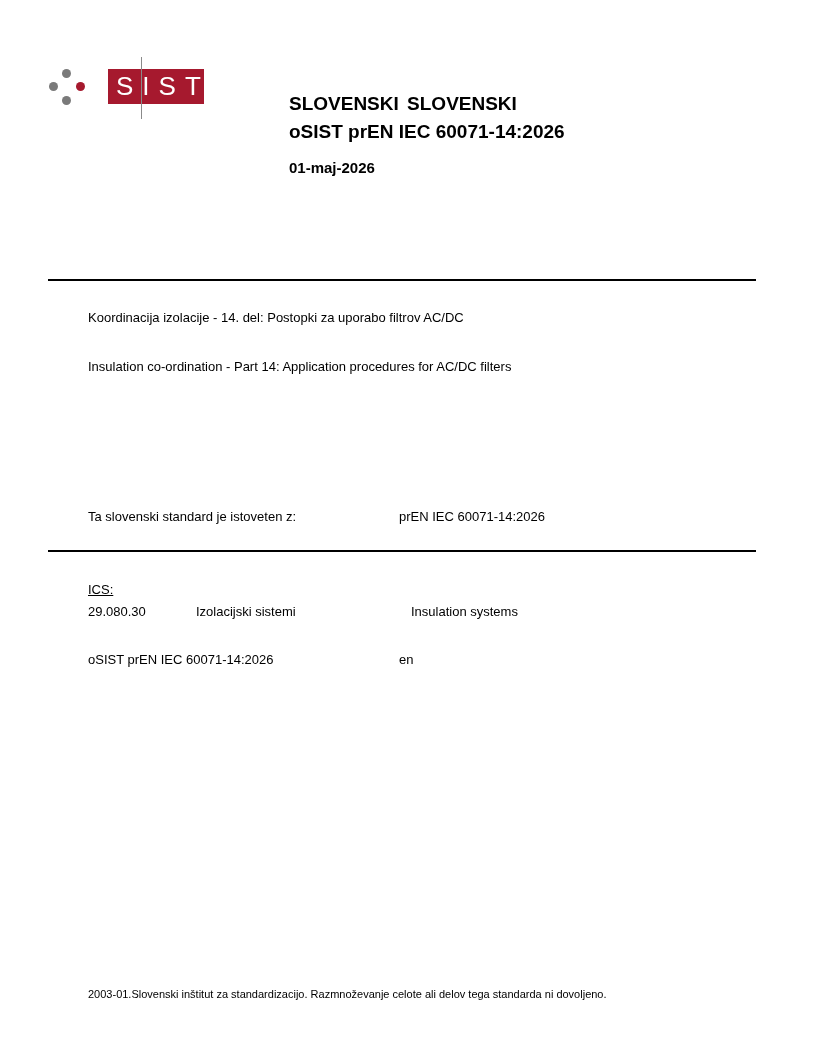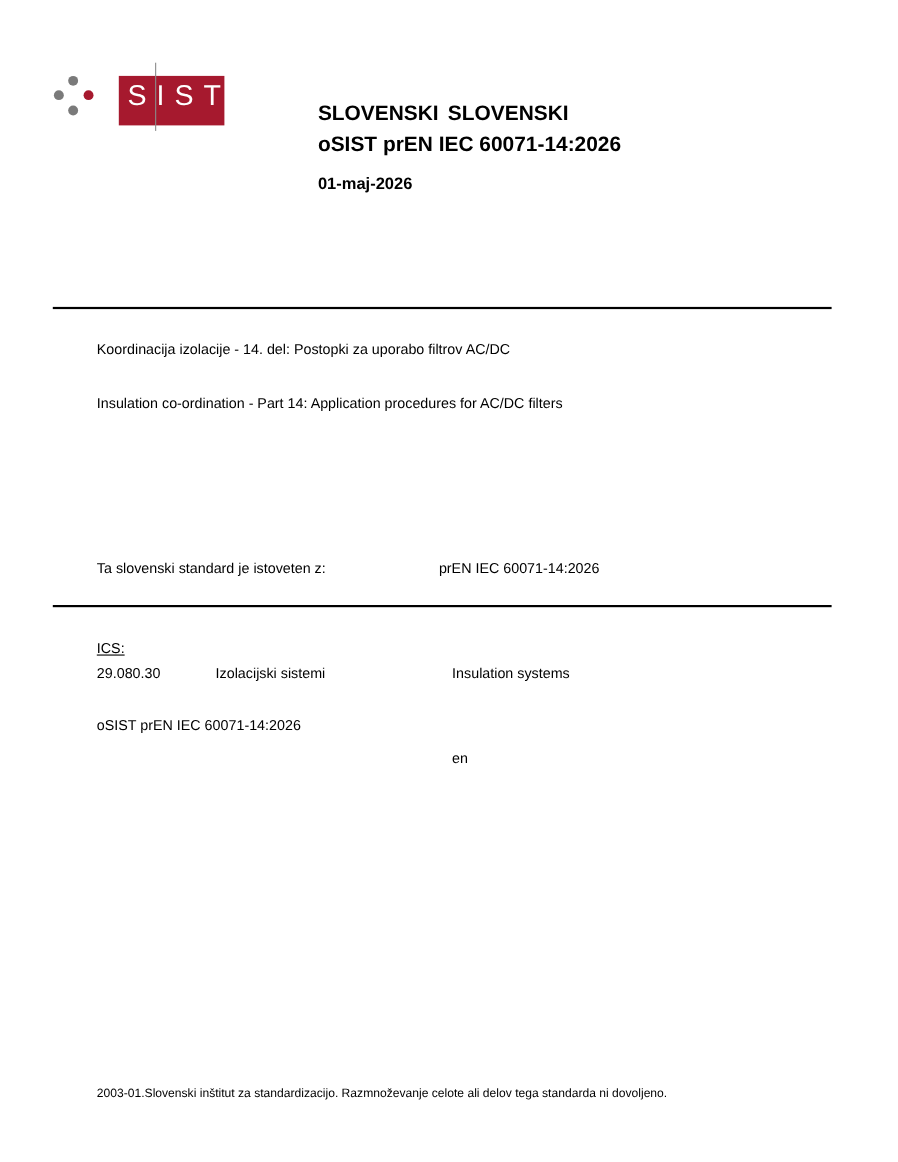--- a/index.html
+++ b/index.html
@@ -1,20 +1,20 @@
 <!DOCTYPE html>
 <html><head>
   <meta charset="utf-8">
   <style>
     html, body { margin: 0; padding: 0; background: #ffffff; }
     body { width: 816px; height: 1056px; position: relative; overflow: hidden;
            font-family: "Liberation Sans", sans-serif; color: #000; }
     .abs { position: absolute; }
     .dot { position: absolute; border-radius: 50%; width: 9px; height: 9px; }
-    .logo-box { position: absolute; left: 108px; top: 69px; width: 96px; height: 45px;
+    .logo-box { position: absolute; left: 108px; top: 69px; width: 96px; height: 35px;
                 color: #fff; font-family: "Liberation Sans", sans-serif; font-size: 26px;
                 letter-spacing: 9px; line-height: 35px; text-indent: 8px; }
     .logo-vline { position: absolute; left: 141px; top: 57px; width: 1px; height: 62px; background: #8a8a8a; }
     .title1 { left: 289px; top: 93px; font-size: 19px; font-weight: bold; word-spacing: 3px; }
     .title2 { left: 289px; top: 121px; font-size: 19px; font-weight: bold; }
     .date { left: 289px; top: 159px; font-size: 15px; font-weight: bold; }
     .hr { position: absolute; left: 48px; width: 708px; height: 2px; background: #000; }
     .t13 { font-size: 13px; }
     .bold { font-weight: normal; }
     .underline { text-decoration: underline; text-align: right; }
@@ -49,15 +49,15 @@
 <div class="hr" style="top:550px;"></div>
 
 <div class="abs t13 bold underline" style="left:88px; top:582px;">ICS:</div>
 <div>
   <div class="abs t13" style="left:88px; top:604px;">29.080.30</div>
   <div class="abs t13" style="left:196px; top:604px;">Izolacijski sistemi</div>
   <div class="abs t13" style="left:411px; top:604px;">Insulation systems</div>
 </div>
 
 <div class="abs t13 bold" style="left:88px; top:652px;">oSIST prEN IEC 60071-14:2026</div>
-<div class="abs t13 bold" style="left:411px; top:652px;margin-top:30px;">en</div>
+<div class="abs t13 bold" style="left:399px; top:652px;">en</div>
 
 <div class="abs footer">2003-01.Slovenski inštitut za standardizacijo. Razmnoževanje celote ali delov tega standarda ni dovoljeno.</div>
 
 </body></html>

